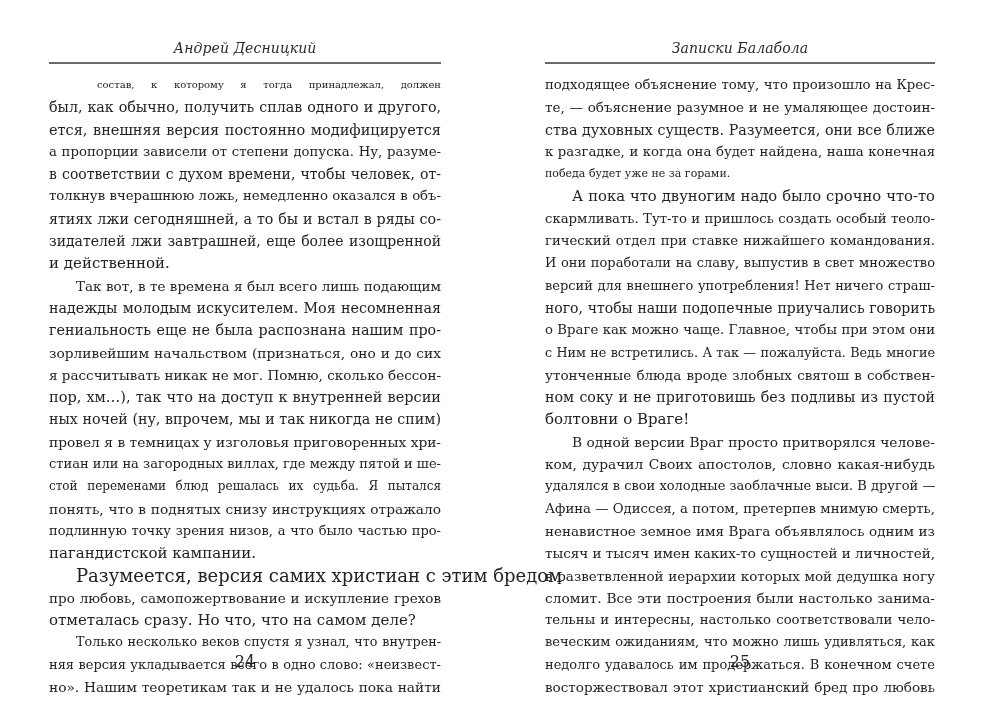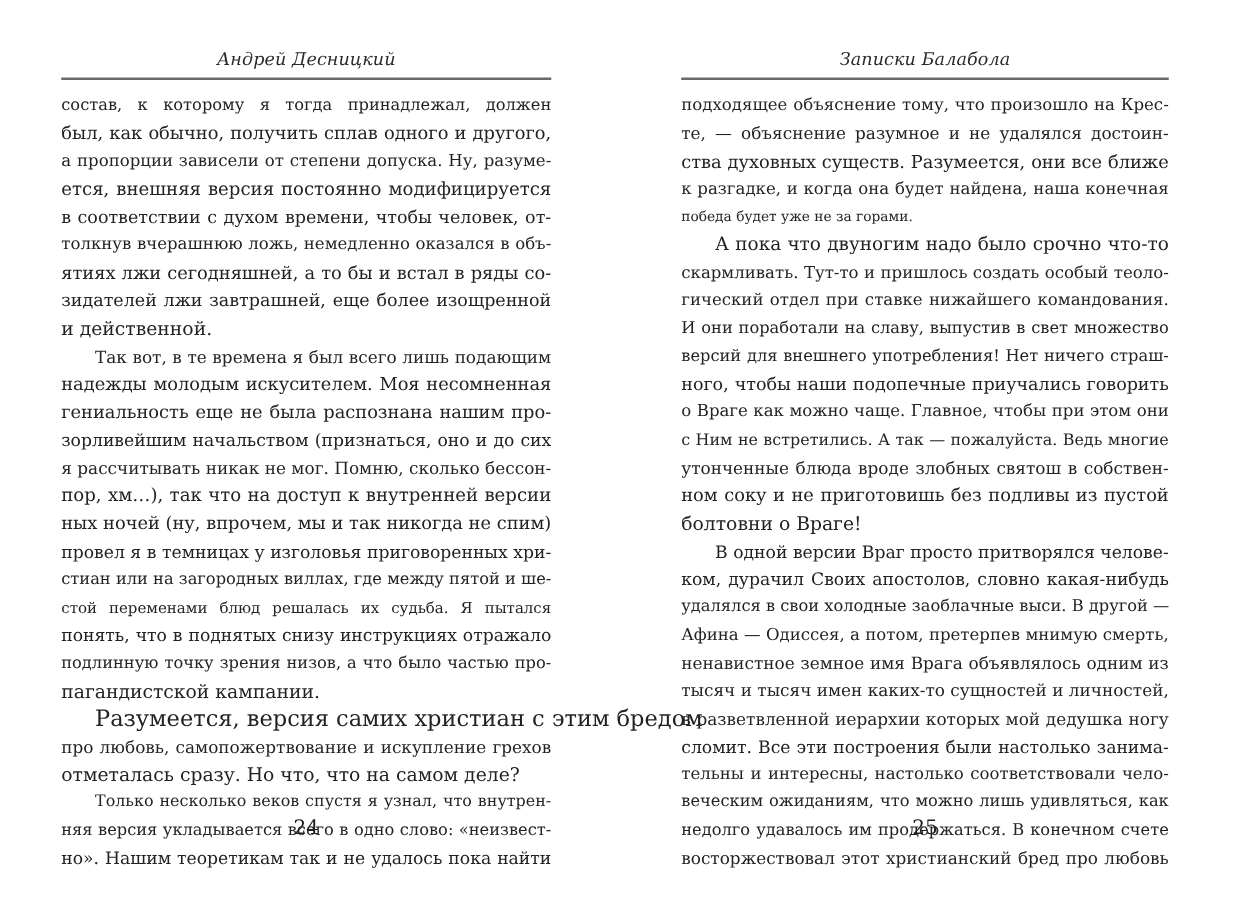--- a/index.html
+++ b/index.html
@@ -21,24 +21,24 @@
     .folio { position: absolute; top: 652px; left: 0; right: 0; text-align: center;
              font-size: 16px; color: #222; }
   </style>
 </head>
 <body>
 
 <div class="page left">
   <div class="running-head">Андрей Десницкий</div>
   <div class="rule"></div>
   <div class="body-text">
-      <span class="line" style="font-size: 13px;">состав, к которому я тогда принадлежал, должен</span>
+      <span class="line" style="font-size: 10px; margin-left: 48px;">состав, к которому я тогда принадлежал, должен</span>
       <span class="line" style="font-size: 14.25px;">был, как обычно, получить сплав одного и другого,</span>
+      <span class="line" style="font-size: 14.5px;">ется, внешняя версия постоянно модифицируется</span>
       <span class="line" style="font-size: 13.25px;">а пропорции зависели от степени допуска. Ну, разуме-</span>
-      <span class="line" style="font-size: 14.5px;">ется, внешняя версия постоянно модифицируется</span>
       <span class="line" style="font-size: 14px;">в соответствии с духом времени, чтобы человек, от-</span>
       <span class="line" style="font-size: 13.25px;">толкнув вчерашнюю ложь, немедленно оказался в объ-</span>
       <span class="line" style="font-size: 14.25px;">ятиях  лжи сегодняшней, а то бы и встал в ряды со-</span>
       <span class="line" style="font-size: 14px;">зидателей лжи завтрашней, еще более изощренной</span>
       <span class="line last" style="font-size: 15px;">и действенной.</span>
       <span class="line indent" style="font-size: 13.5px;">Так вот, в те времена я был всего лишь подающим</span>
       <span class="line" style="font-size: 14.25px;">надежды молодым искусителем. Моя несомненная</span>
       <span class="line" style="font-size: 14.25px;">гениальность еще не была распознана нашим про-</span>
       <span class="line" style="font-size: 13.75px;">зорливейшим начальством (признаться, оно и до сих</span>
       <span class="line" style="font-size: 13.5px;">я рассчитывать никак не мог. Помню, сколько бессон-</span>
@@ -58,21 +58,21 @@
       <span class="line" style="font-size: 13.75px;">но». Нашим теоретикам так и не удалось пока найти</span>
     </div>
   <div class="folio">24</div>
 </div>
 
 <div class="page right">
   <div class="running-head">Записки Балабола</div>
   <div class="rule"></div>
   <div class="body-text">
       <span class="line" style="font-size: 13.25px;">подходящее объяснение тому, что произошло на Крес-</span>
-      <span class="line" style="font-size: 13.5px;">те, — объяснение разумное и не удалялся достоин-</span>
+      <span class="line" style="font-size: 13.5px;">те, — объяснение разумное и не умаляющее достоин-</span>
       <span class="line" style="font-size: 14.25px;">ства духовных существ. Разумеется, они все ближе</span>
       <span class="line" style="font-size: 13.25px;">к разгадке, и когда она будет найдена, наша конечная</span>
       <span class="line last" style="font-size: 11px;">победа будет уже не за горами.</span>
       <span class="line indent" style="font-size: 14.75px;">А пока что двуногим надо было срочно что-то</span>
       <span class="line" style="font-size: 13.25px;">скармливать. Тут-то и пришлось создать особый теоло-</span>
       <span class="line" style="font-size: 13.25px;">гический отдел при ставке нижайшего командования.</span>
       <span class="line" style="font-size: 13px;">И они поработали на славу, выпустив в свет множество</span>
       <span class="line" style="font-size: 13px;">версий для внешнего употребления! Нет ничего страш-</span>
       <span class="line" style="font-size: 14px;">ного, чтобы наши подопечные приучались говорить</span>
       <span class="line" style="font-size: 13.25px;">о Враге как можно чаще. Главное, чтобы при этом они</span>

